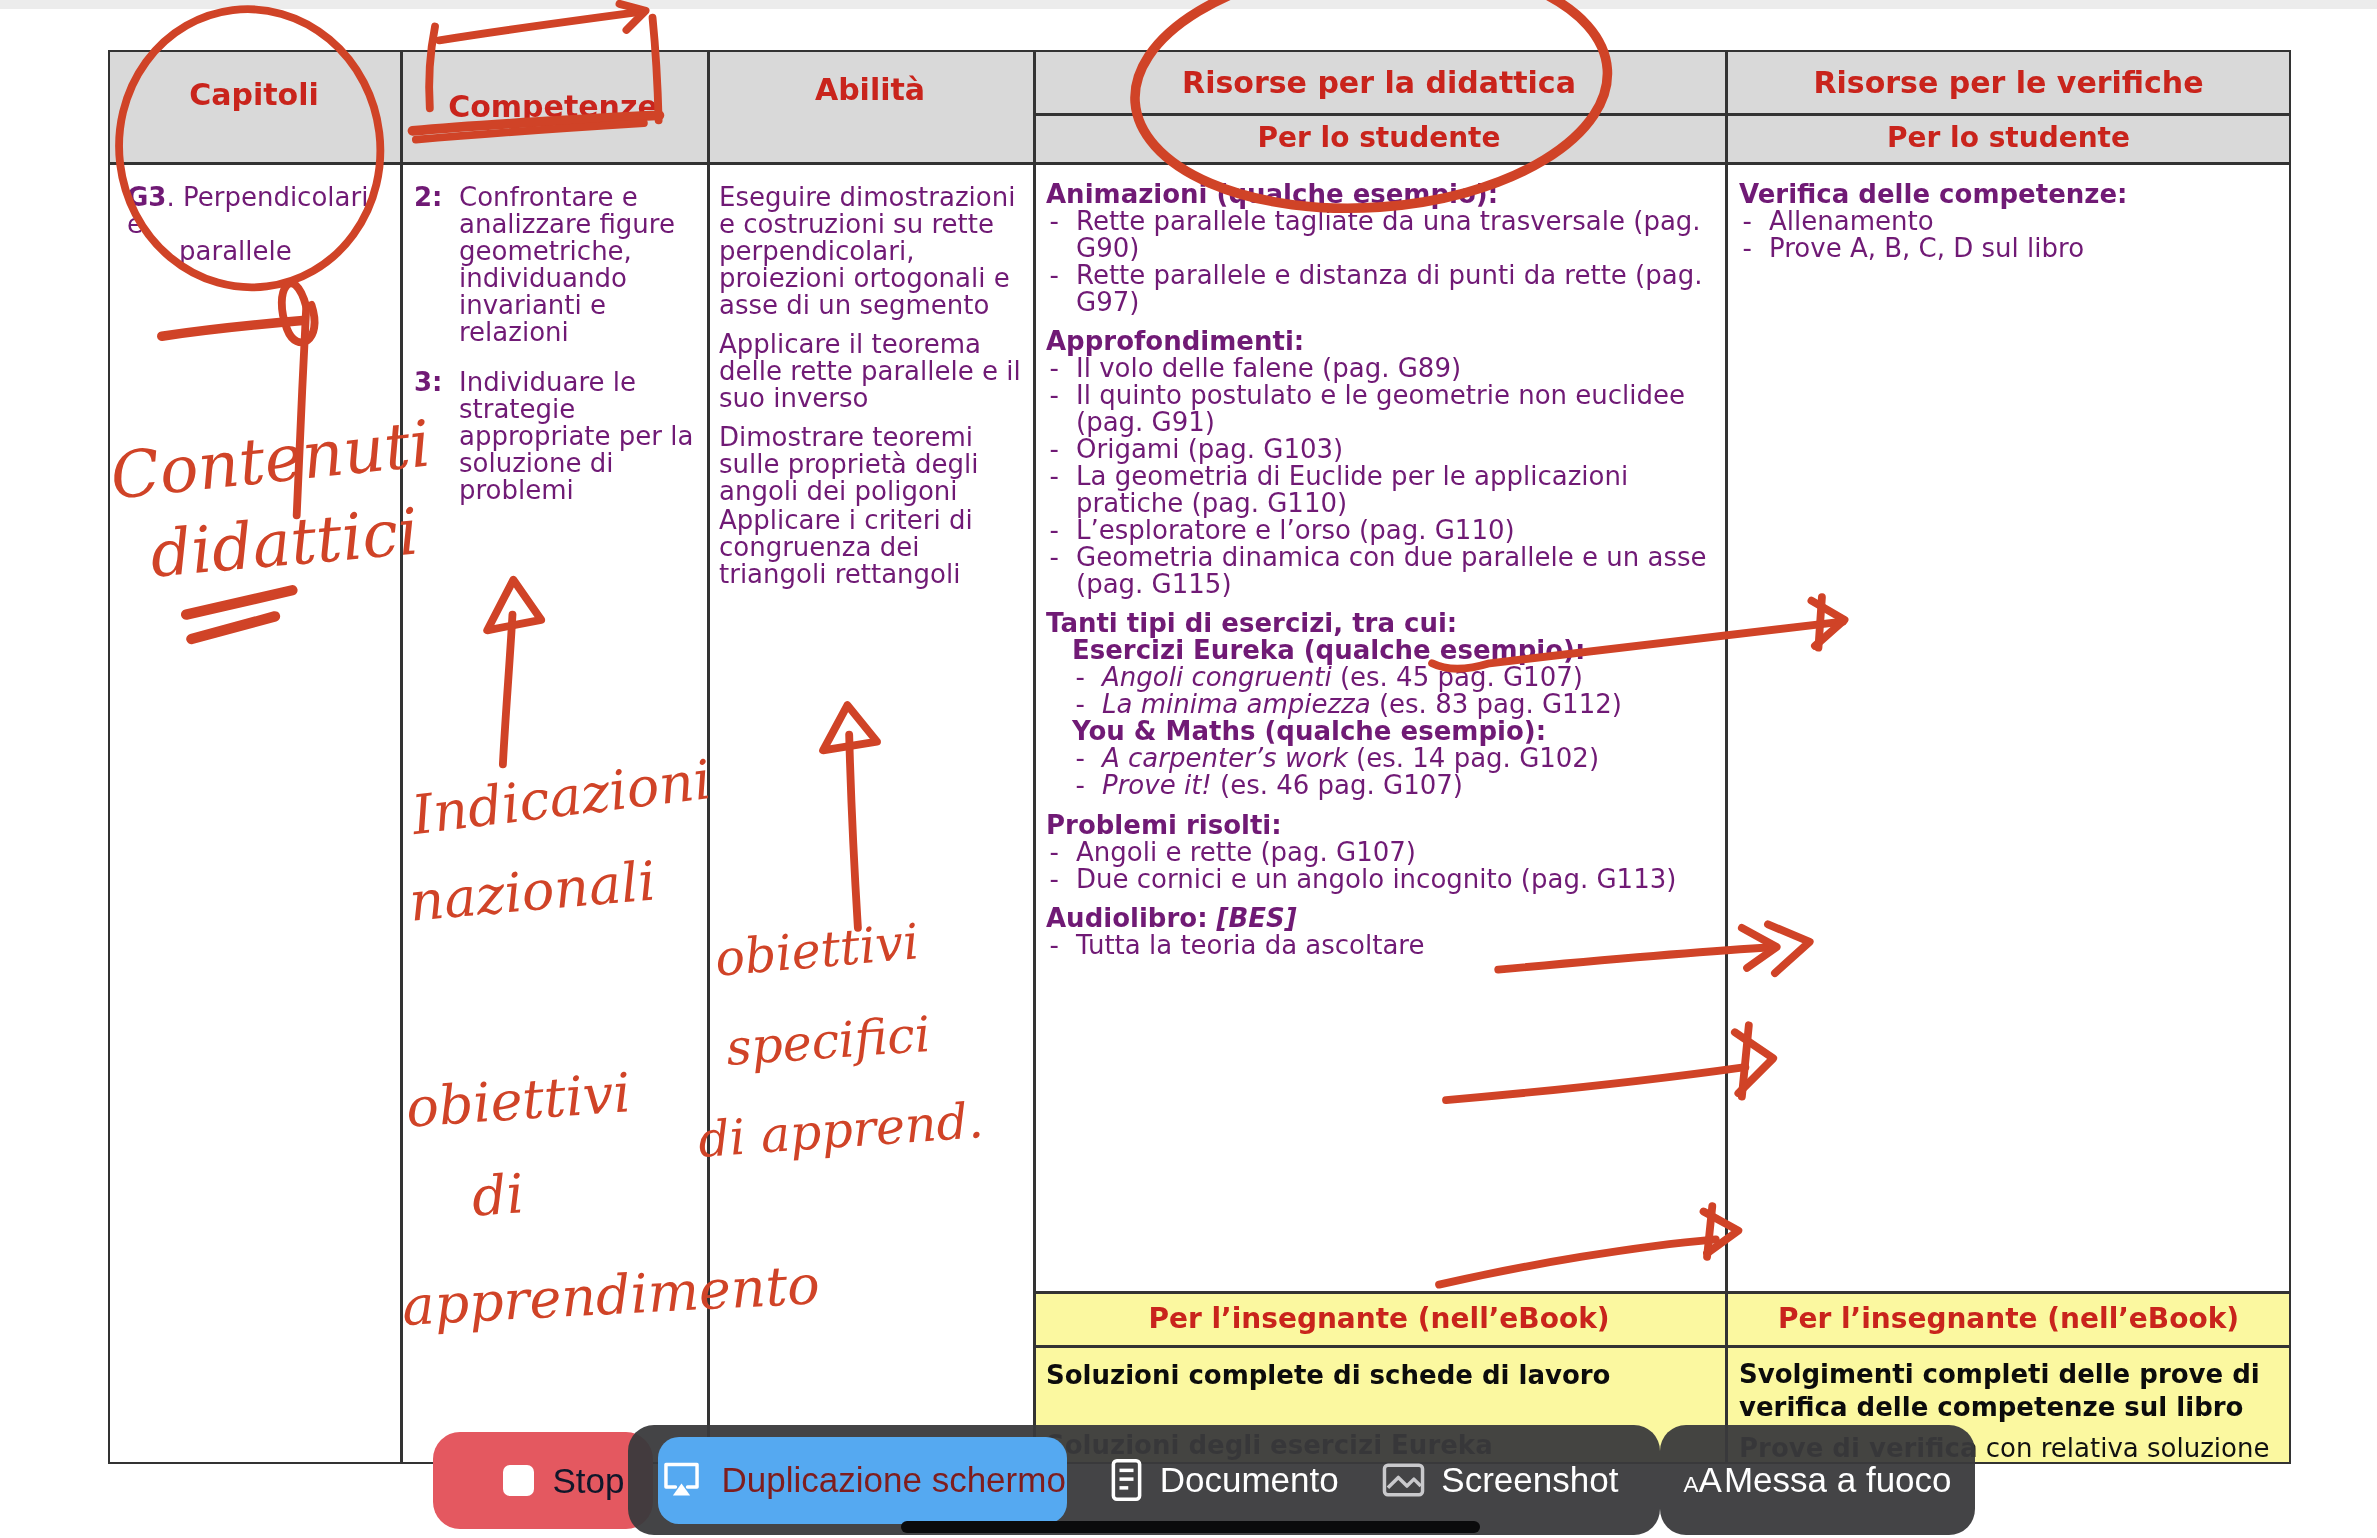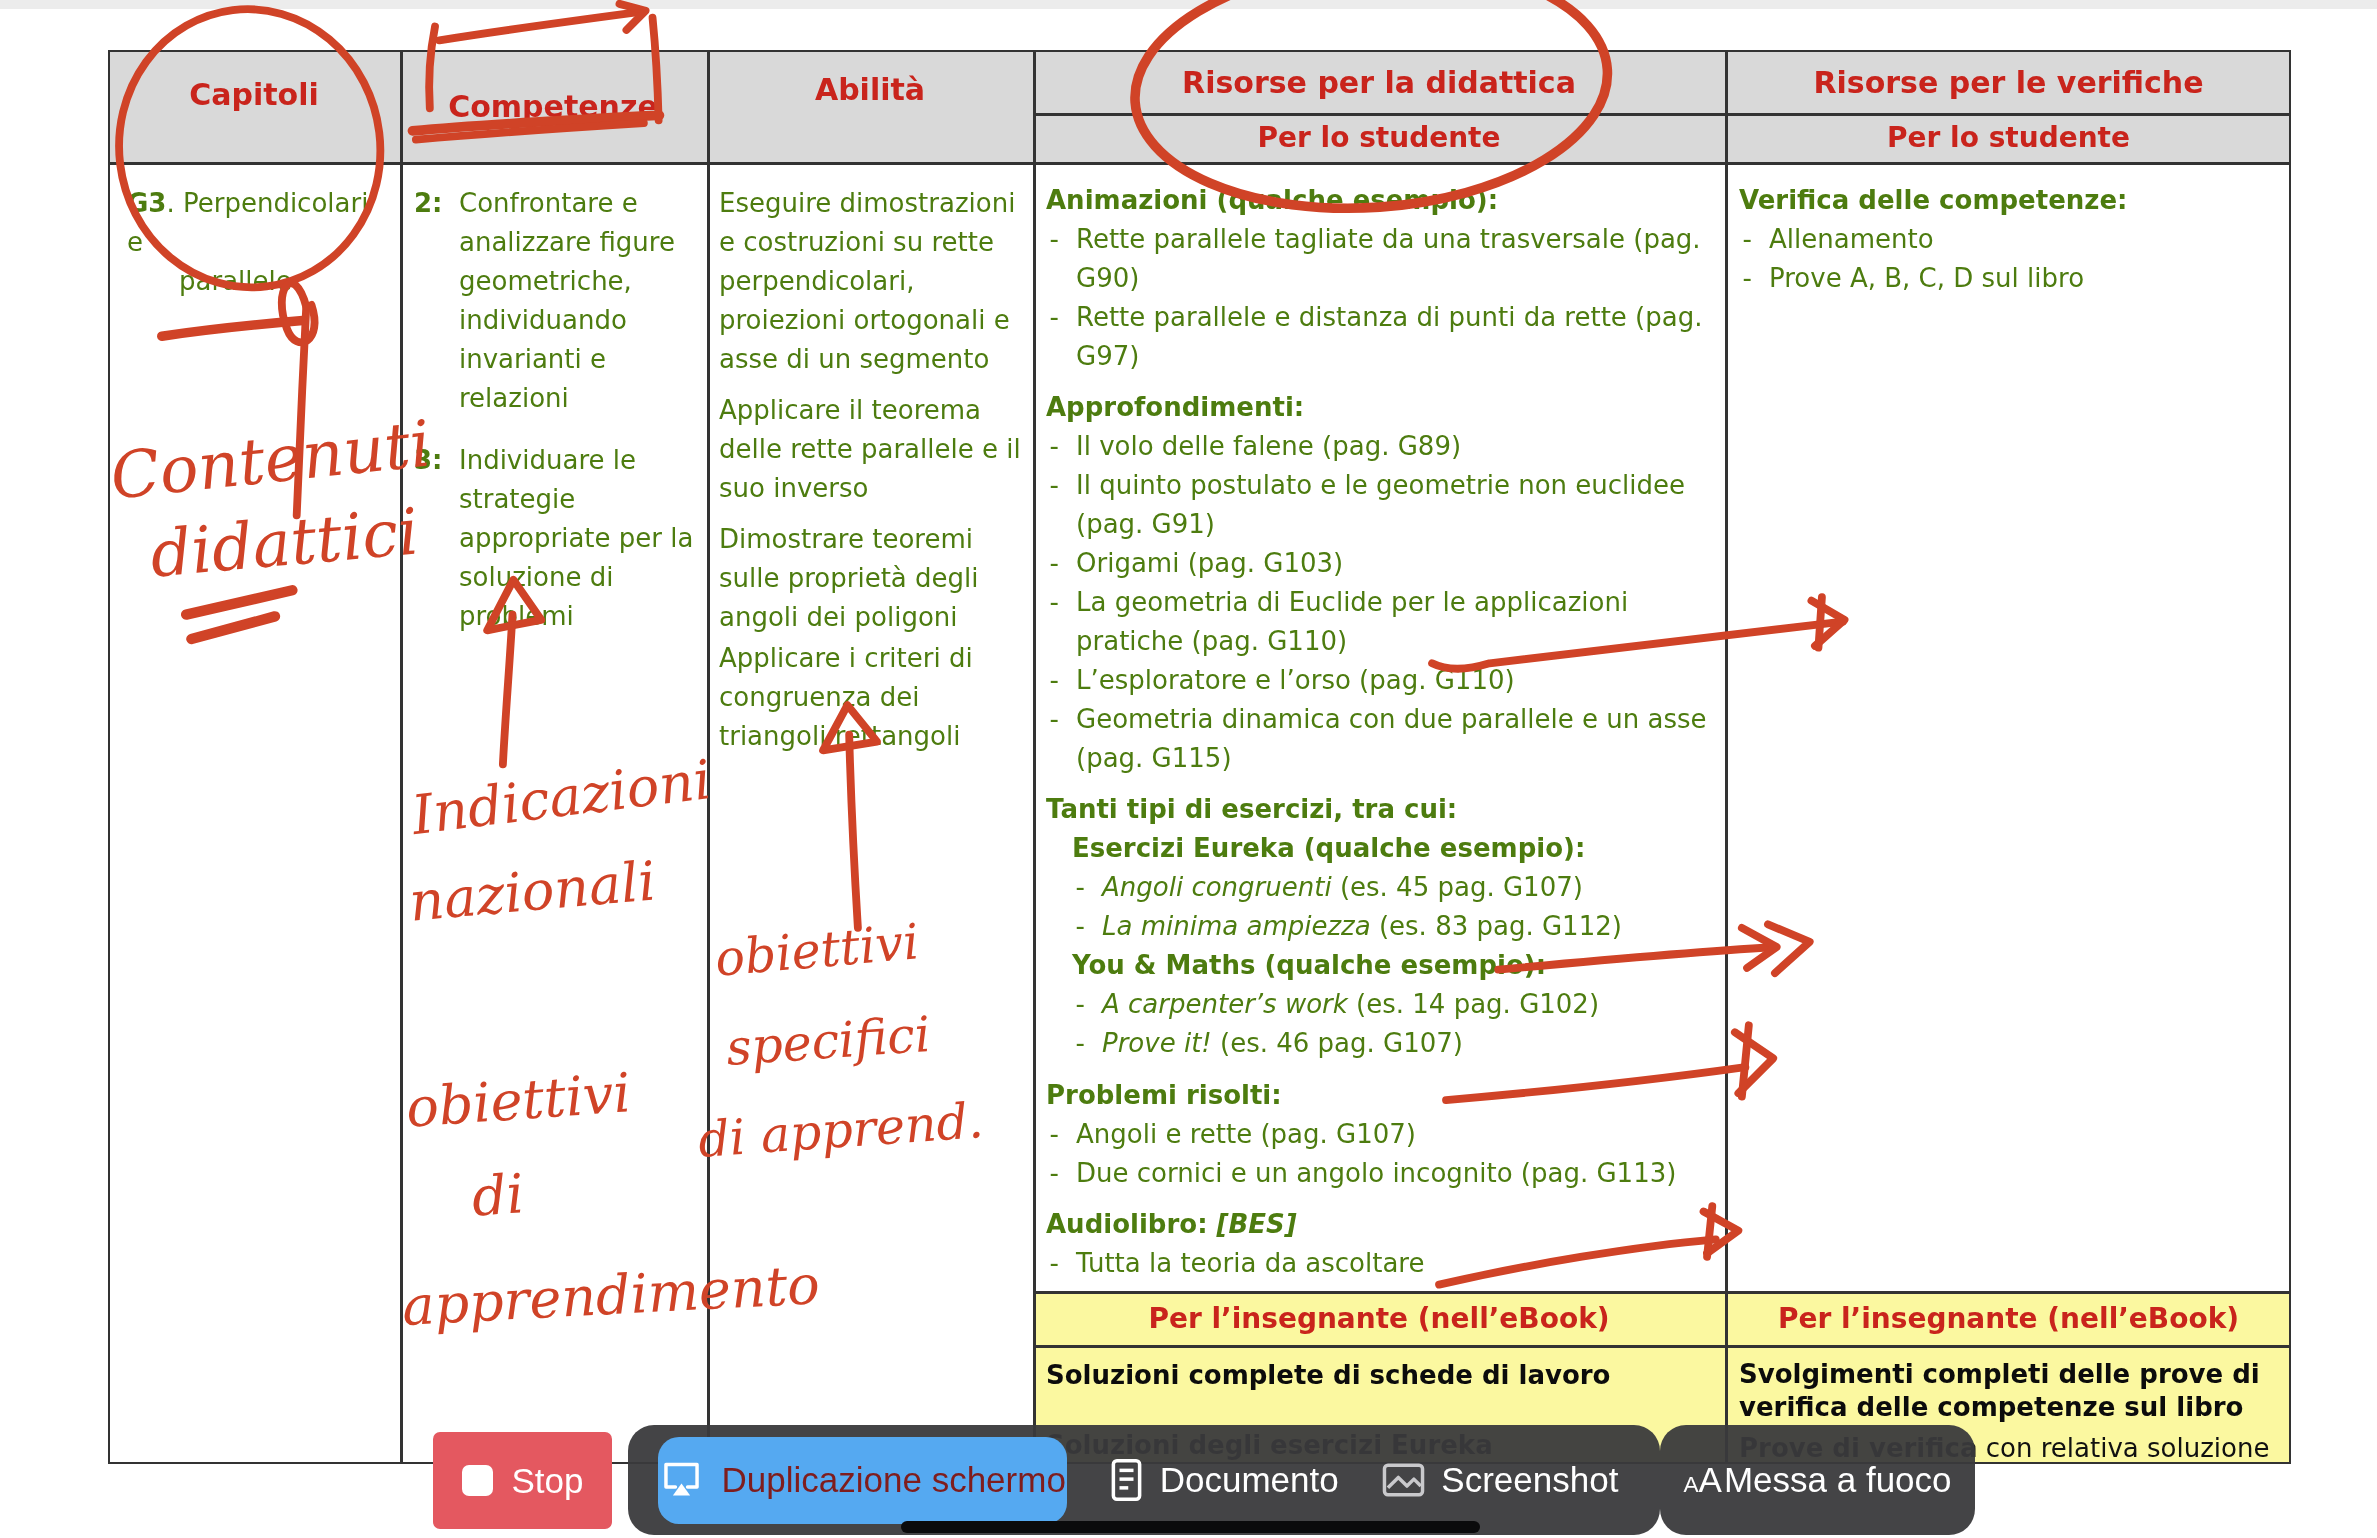--- a/index.html
+++ b/index.html
@@ -13,40 +13,40 @@
   .hdr-band{position:absolute;left:108px;top:50px;width:2183px;height:112px;background:#d9d9d9;}
   .yellow-band{position:absolute;left:1033px;top:1291px;width:1258px;height:173px;background:#fbf8a0;}
   .vline{position:absolute;top:50px;height:1414px;width:2.6px;background:#333;}
   .hline{position:absolute;height:2.6px;background:#333;}
 
   .hcell{position:absolute;display:flex;align-items:center;justify-content:center;
          font-weight:bold;color:#c9241c;font-size:30px;}
   .subhcell{position:absolute;display:flex;align-items:center;justify-content:center;
          font-weight:bold;color:#c9241c;font-size:28px;}
 
-  .cellbody{position:absolute;font-size:26px;line-height:39px;color:#4d7c0f;}
+  .cellbody{position:absolute;font-size:26px;line-height:27px;color:#701a75;}
 
   .dashitem{position:relative;padding-left:30px;}
   .dashitem::before{content:"-";position:absolute;left:3.5px;top:0;}
   .sec{margin-bottom:12.2px;}
   .sec-title{font-weight:bold;}
   .ital{font-style:italic;}
   .bold{font-weight:bold;}
   .sublist{padding-left:26px;}
 
   
   .ybold{font-weight:bold;font-size:26px;line-height:33px;color:#0c0c0c;}
 
   
   .hw{position:absolute;color:#d04327;font-family:"DejaVu Serif",serif;font-style:italic;
       white-space:nowrap;pointer-events:none;}
 
   
   .pill{position:absolute;display:flex;align-items:center;justify-content:center;
-        border-radius:7px;color:#ffffff;font-size:35px;font-family:"Liberation Sans",sans-serif;}
+        border-radius:27px;color:#0f172a;font-size:35px;font-family:"Liberation Sans",sans-serif;padding-left:41px;}
   .stop-pill{left:433px;top:1432px;width:179px;height:97px;background:#e45860;gap:19px;}
   .stop-square{width:31px;height:31px;border-radius:7px;background:#fff;}
   .darkbar{position:absolute;background:#3a3a3cf2;border-radius:26px;display:flex;align-items:center;}
   .bar-main{left:628px;top:1425px;width:1032px;height:110px;padding:0 30px;box-sizing:border-box;gap:42px;}
   .bar-focus{left:1660px;top:1425px;width:315px;height:110px;justify-content:center;gap:2px;
              color:#fff;font-size:35px;font-family:"Liberation Sans",sans-serif;}
   .blue-pill{display:flex;align-items:center;justify-content:center;gap:17.4px;width:409px;height:87px;
              border-radius:21px;background:#55a9f1;color:#7f1d1d;font-size:35px;
              font-family:"Liberation Sans",sans-serif;}
   .bar-btn{display:flex;align-items:center;gap:15.7px;color:#fff;font-size:35px;

